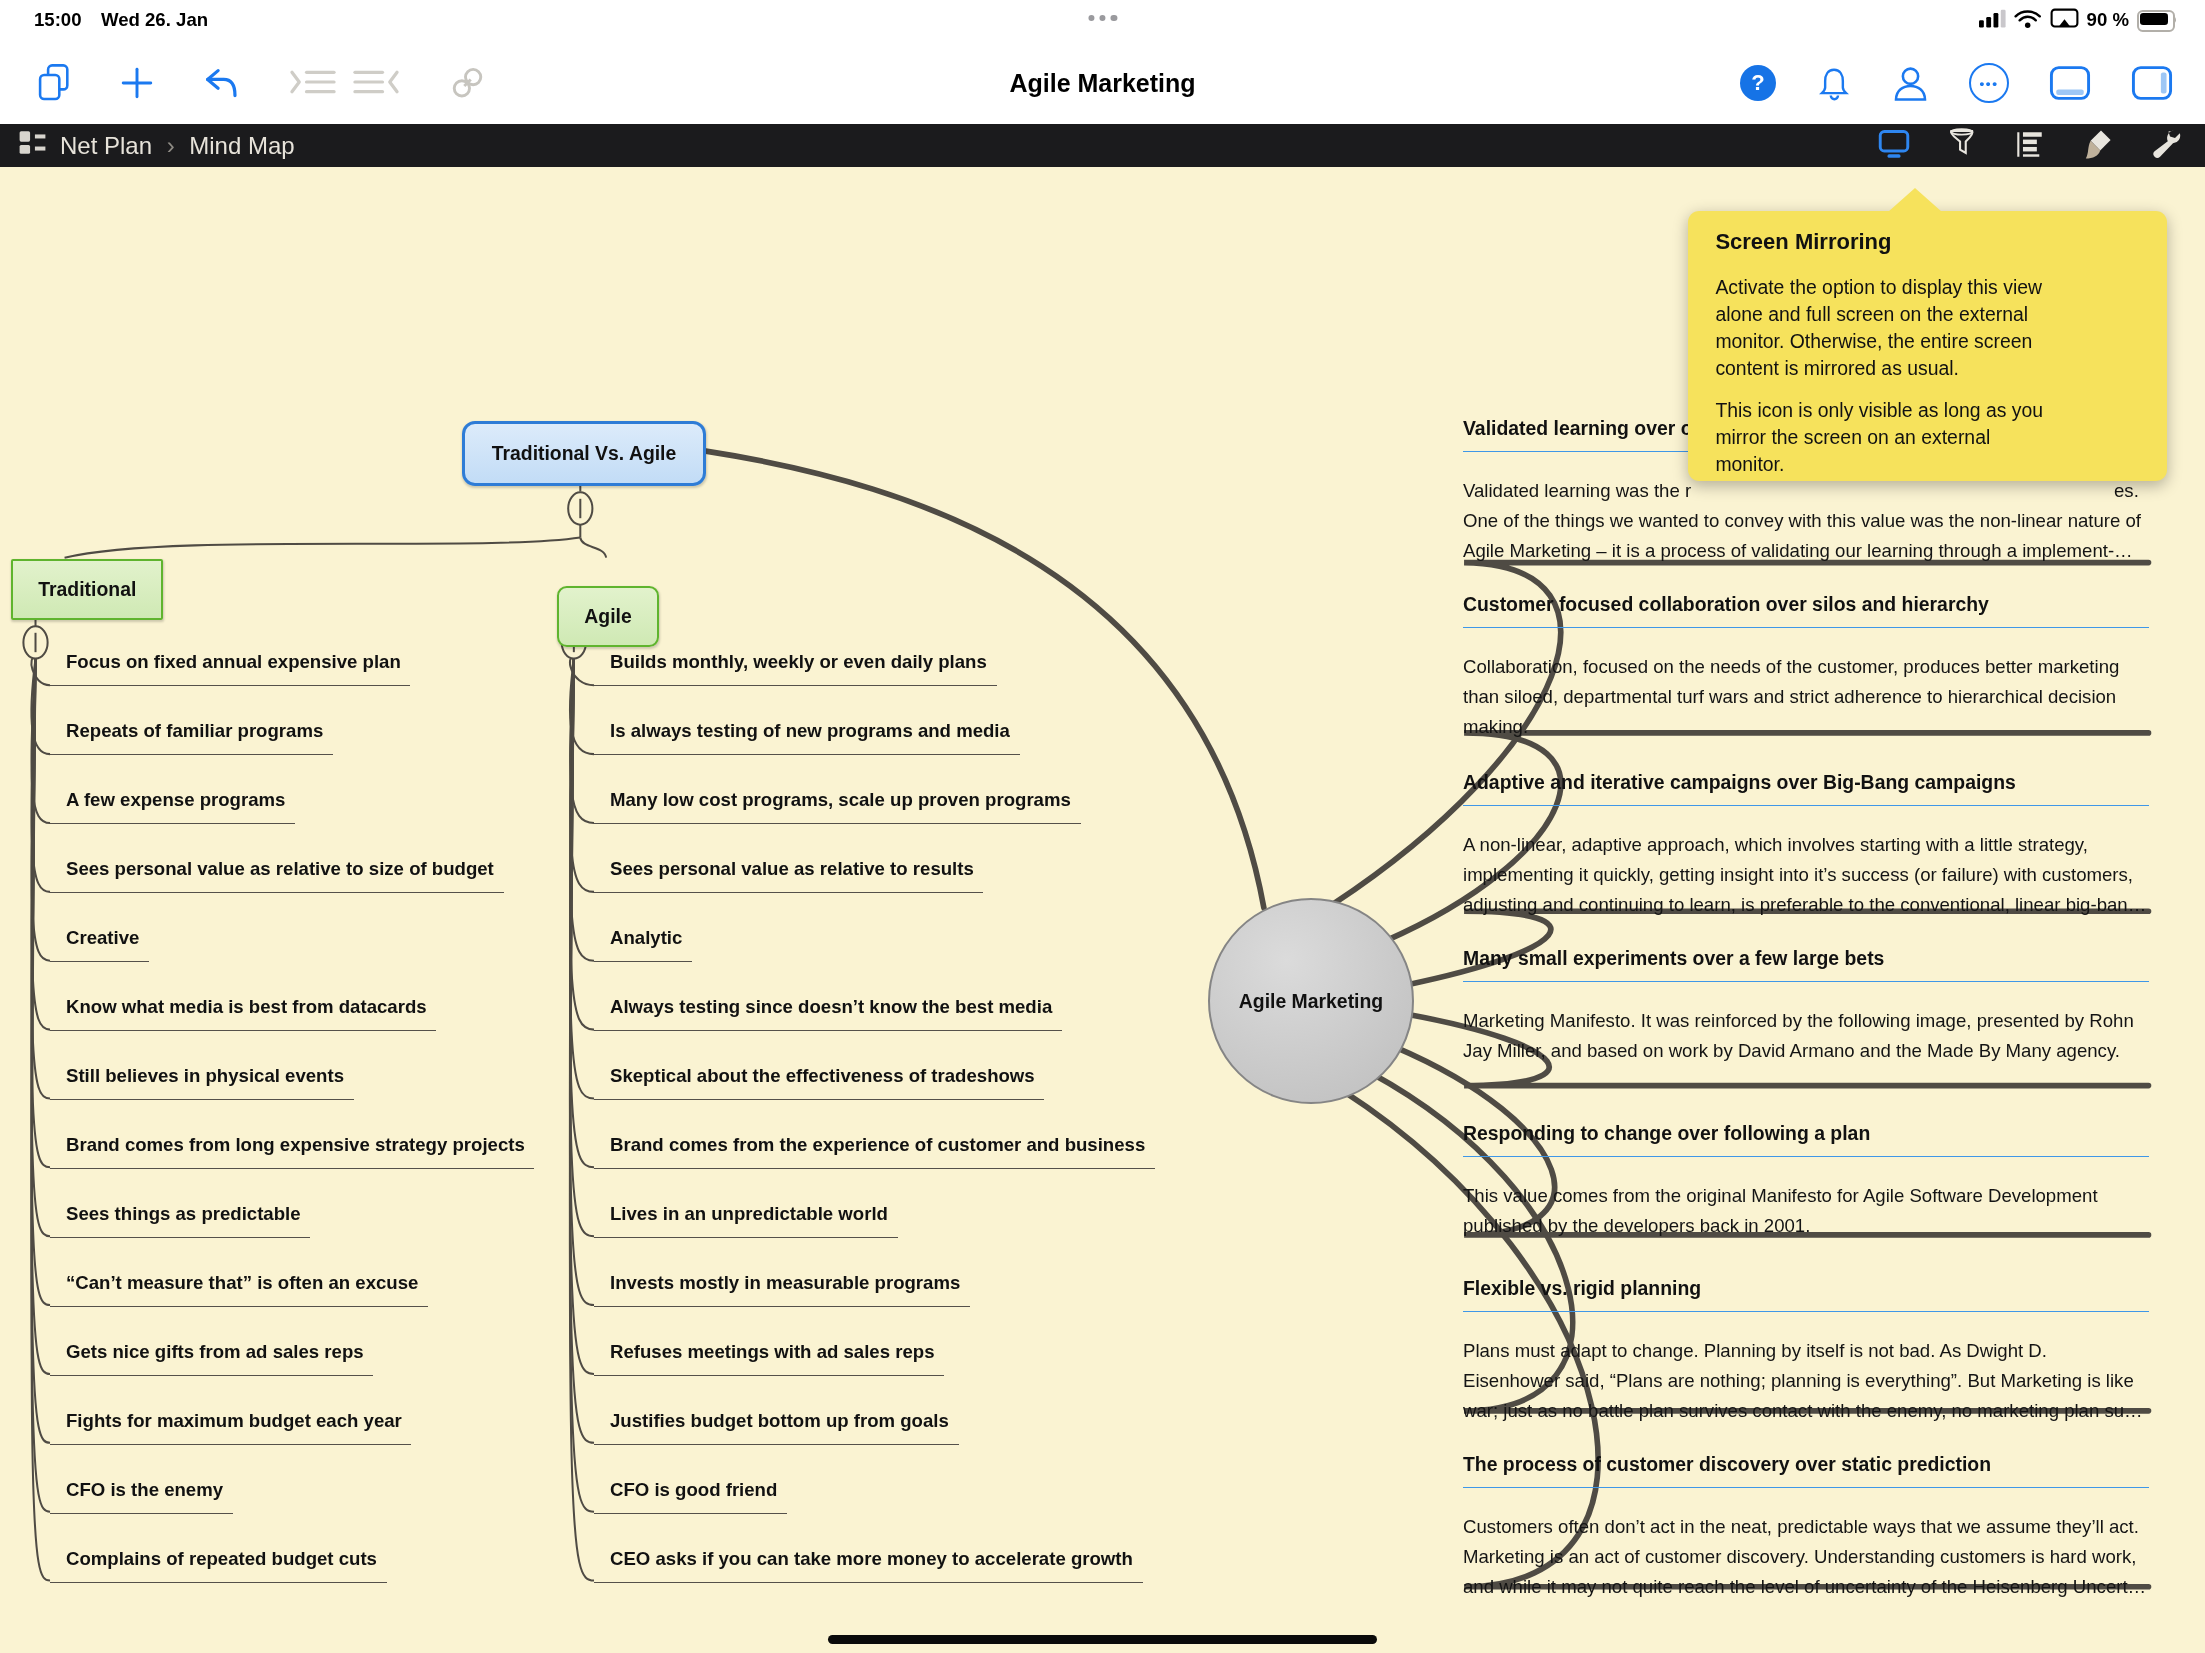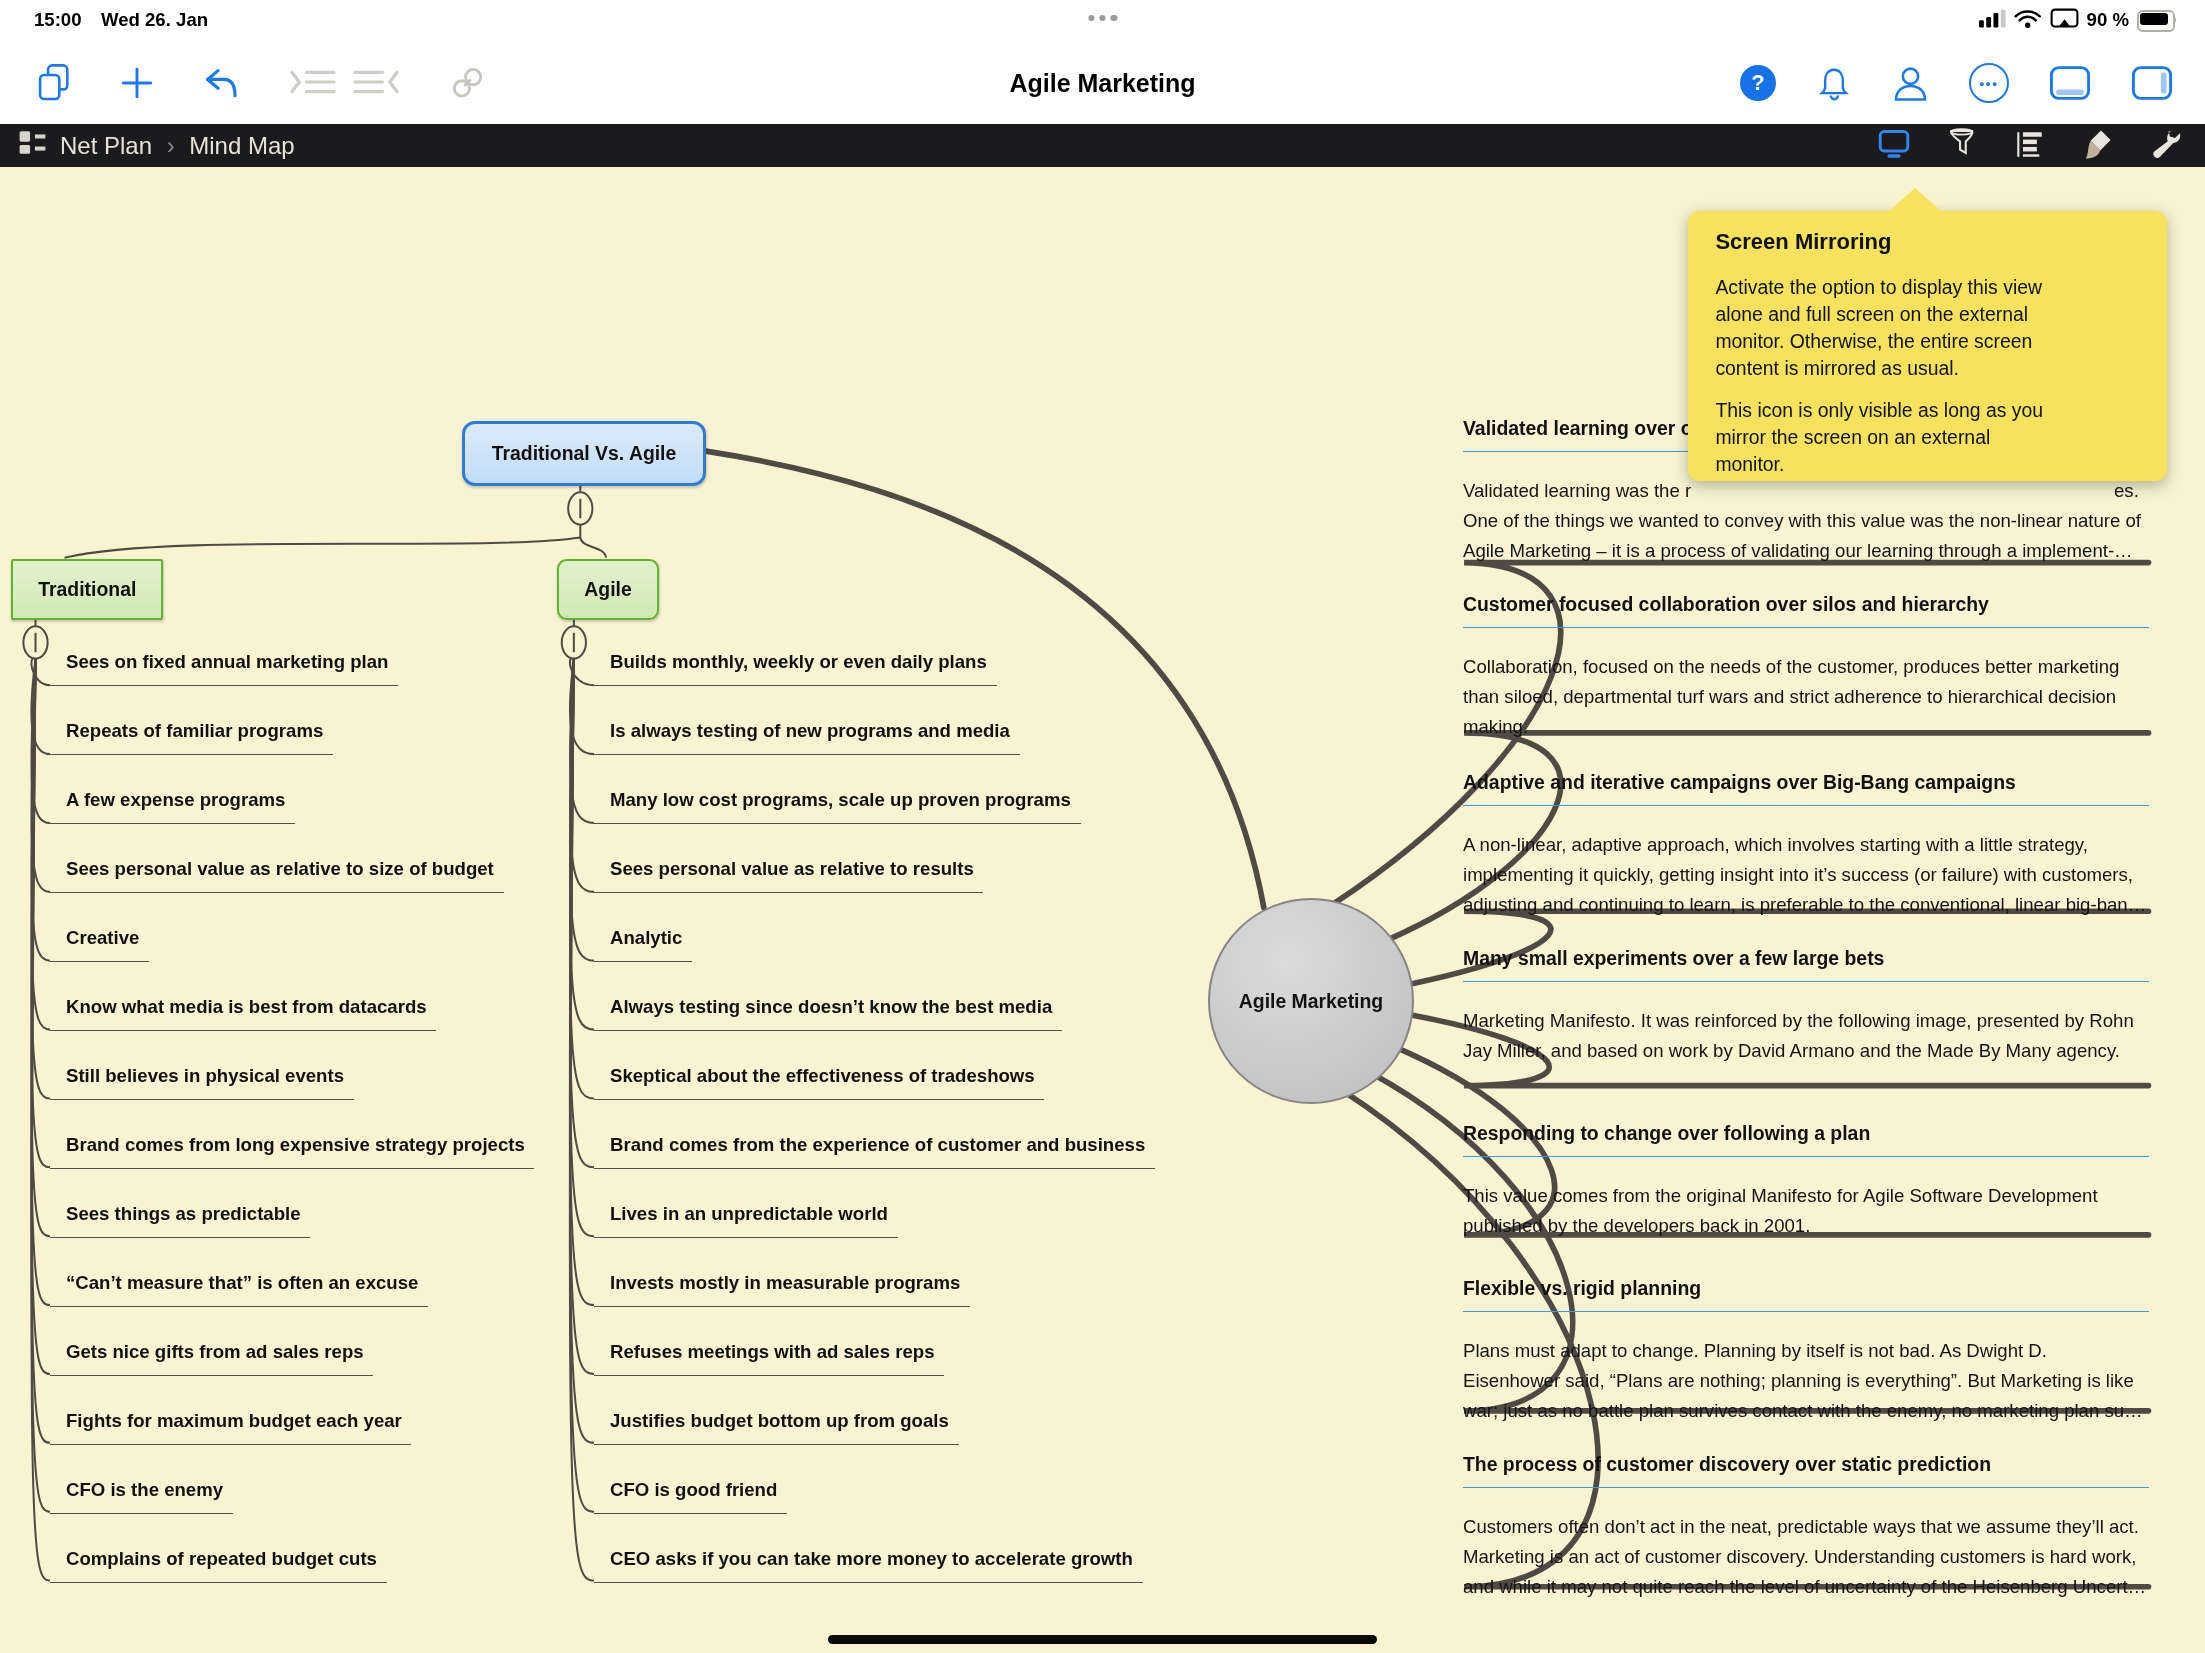--- a/index.html
+++ b/index.html
@@ -39,21 +39,21 @@
   #links path.thin{fill:none;stroke:#4F4B44;stroke-width:2.5px;}
   #links path.thick{fill:none;stroke:#4F4B44;stroke-width:7px;stroke-linecap:round;}
   #links ellipse{fill:#FAF3D2;stroke:#4F4B44;stroke-width:2.5px;}
   #links line{stroke:#4F4B44;stroke-width:2.5px;}
   .node{position:absolute;display:flex;align-items:center;justify-content:center;z-index:3;
         font-weight:700;color:#111;box-shadow:0.8px 1.6px 2.4px rgba(0,0,0,0.18);}
   #node-root{left:462px;top:421px;width:238px;height:59px;border:3.2px solid #2E7CD6;border-radius:13px;
              background:linear-gradient(#DCEBFA,#C2DCF6);font-size:19.4px;}
   #node-trad{left:11.3px;top:559px;width:148px;height:57px;border:2.8px solid #5FB42E;border-radius:2px;
              background:linear-gradient(#E2F2CC,#CFE9B4);font-size:19.4px;}
-  #node-agile{left:557px;top:559px;width:98px;height:57px;border:2.8px solid #5FB42E;border-radius:9.7px;
+  #node-agile{left:557px;top:586px;width:98px;height:57px;border:2.8px solid #5FB42E;border-radius:9.7px;
               background:linear-gradient(#E2F2CC,#CFE9B4);font-size:19.4px;}
   #hub{position:absolute;left:1208px;top:898px;width:202px;height:202px;border-radius:50%;z-index:2;
        background:radial-gradient(circle at 38% 30%,#DBDBDB,#BDBDBD);border:2px solid #858585;
        display:flex;align-items:center;justify-content:center;font-weight:700;font-size:19.4px;color:#111;}
   .mm-col{position:absolute;z-index:3;}
   #col-trad{left:50px;top:650px;}
   #col-agile{left:594px;top:650px;}
   .mm-row{height:69px;}
   .mm-item{display:inline-block;white-space:nowrap;font-weight:700;font-size:18.6px;line-height:24px;color:#111;
            padding:0 9.7px 10.5px 16px;border-bottom:1.5px solid #54504A;}
@@ -325,21 +325,21 @@
       <line x1="711" y1="784" x2="711" y2="808"></line>
     </svg>
 
   <div class="node" id="node-root">Traditional Vs. Agile</div>
   <div class="node" id="node-trad">Traditional</div>
   <div class="node" id="node-agile">Agile</div>
   <div id="hub">Agile Marketing</div>
 
   <div class="mm-col" id="col-trad">
 
-      <div class="mm-row"><span class="mm-item">Sees on fixed annual marketing plan</span></div>
+      <div class="mm-row"><span class="mm-item">Focus on fixed annual expensive plan</span></div>
 
       <div class="mm-row"><span class="mm-item">Repeats of familiar programs</span></div>
 
       <div class="mm-row"><span class="mm-item">A few expense programs</span></div>
 
       <div class="mm-row"><span class="mm-item">Sees personal value as relative to size of budget</span></div>
 
       <div class="mm-row"><span class="mm-item">Creative</span></div>
 
       <div class="mm-row"><span class="mm-item">Know what media is best from datacards</span></div>

